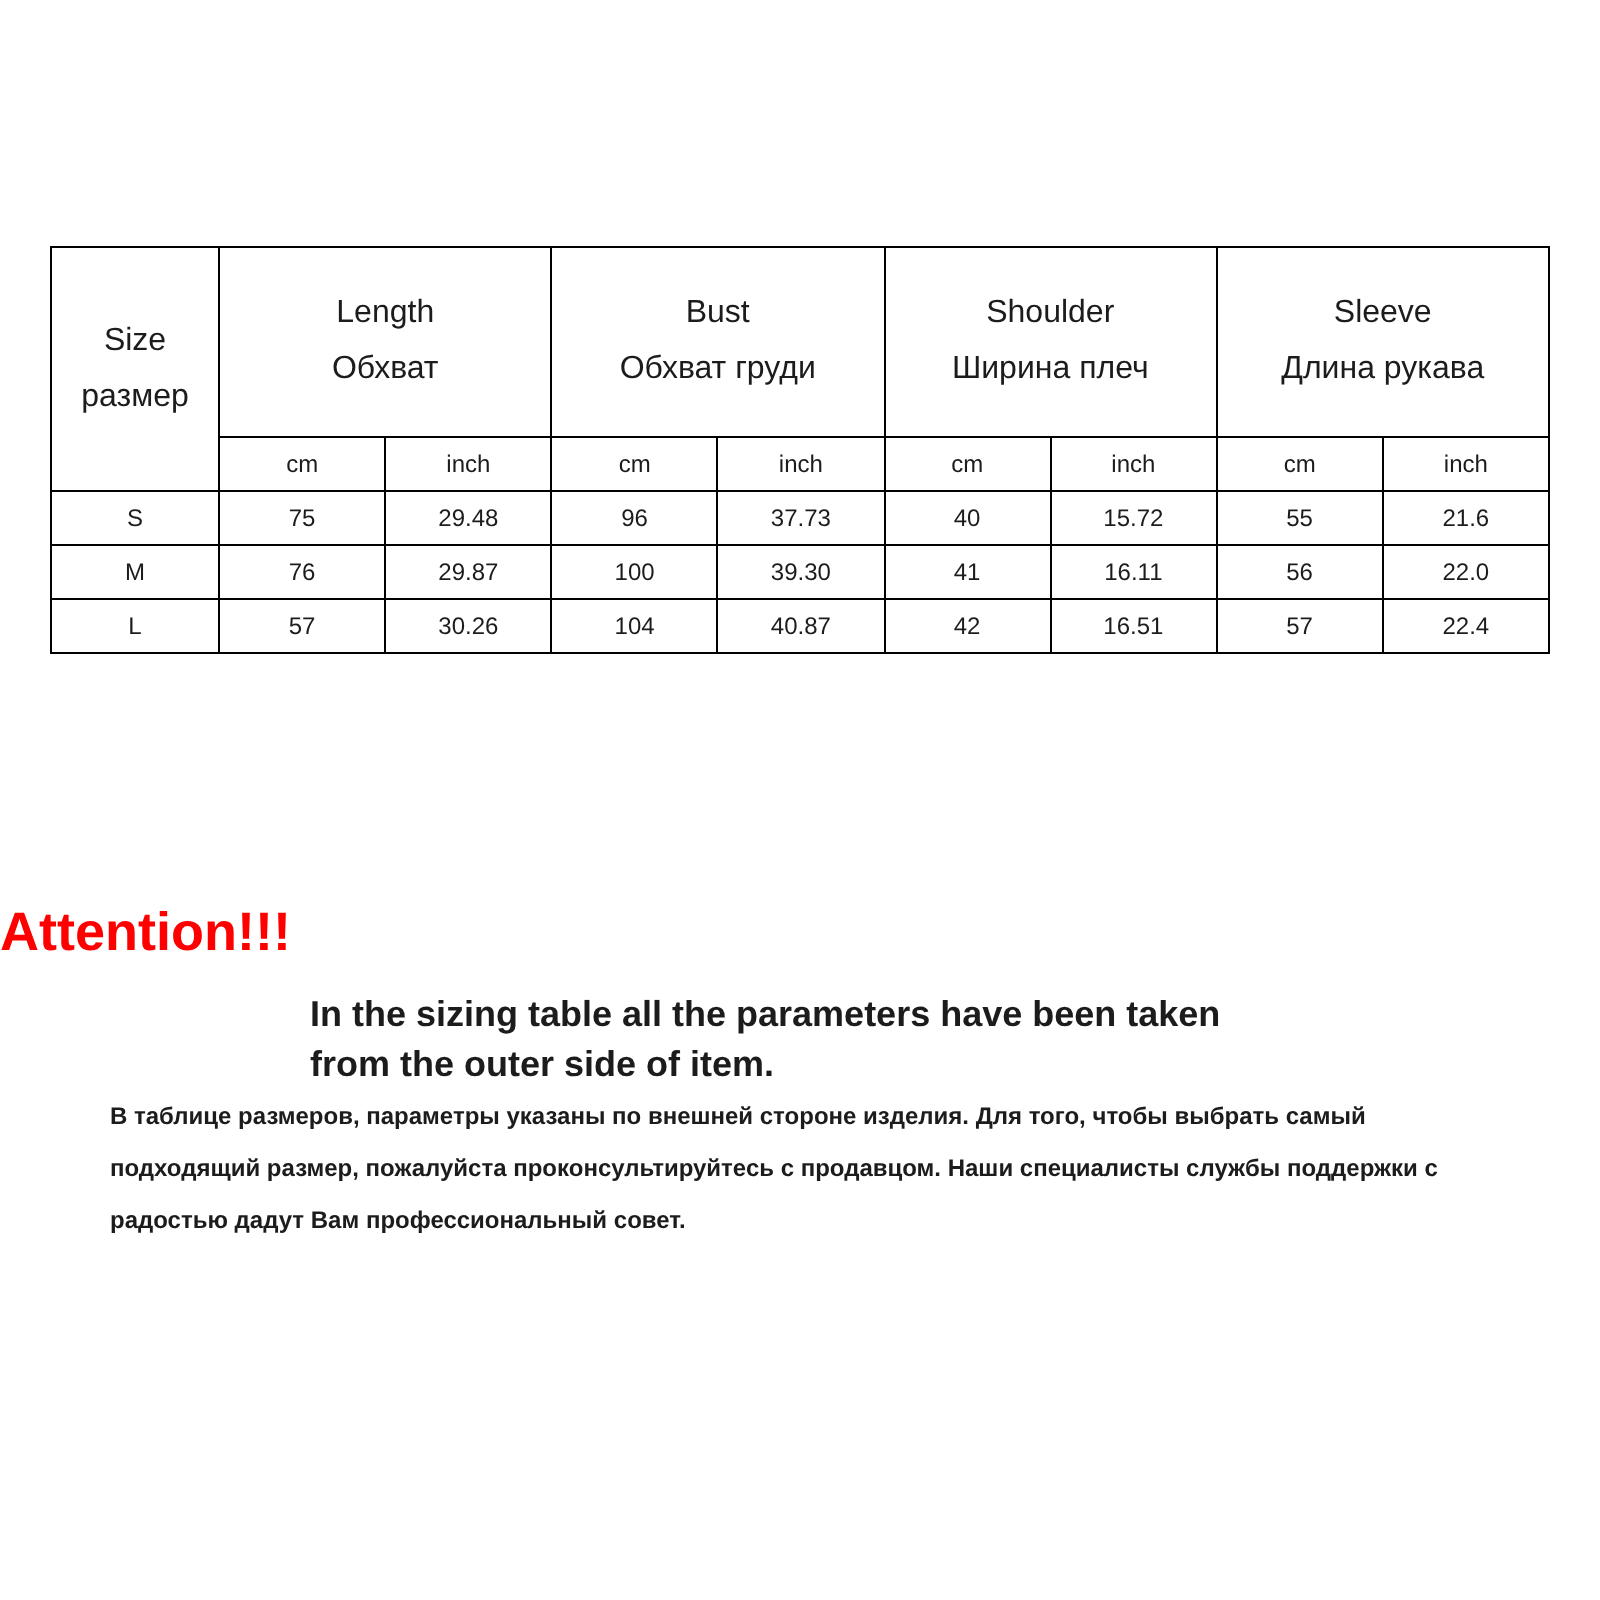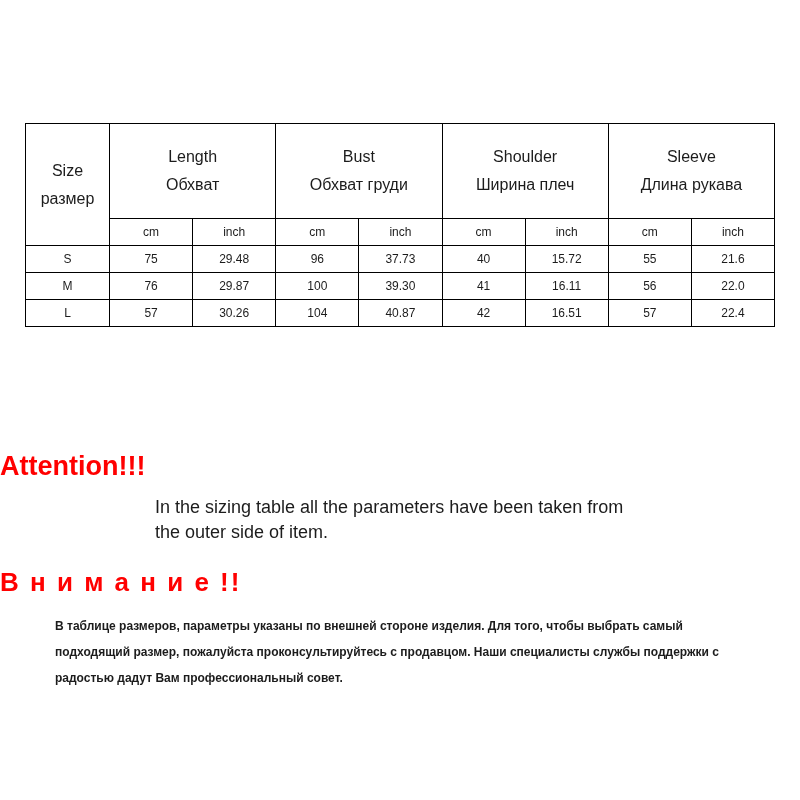--- a/index.html
+++ b/index.html
@@ -33,21 +33,21 @@
     position: absolute; left: 0; top: 452px;
     width: 800px;
   }
   .attention-en {
     color: var(--attention-red, #ff0000);
     font-size: 27px; font-weight: bold;
     line-height: 28px;
     margin: 0 0 15px;
   }
   .en-para {
-    font-weight: normal;
+    font-weight: bold;
     font-size: 18px; line-height: 25px;
     margin: 0 auto;
   }
   .en-para.p1 { max-width: 490px; }
   .en-para.p2 { max-width: 700px; }
   .attention-ru {
     color: var(--attention-red, #ff0000);
     font-size: 26px; font-weight: bold;
     line-height: 30px;
     letter-spacing: 2px;
@@ -133,15 +133,14 @@
     <td>16.51</td>
     <td>57</td>
     <td>22.4</td>
   </tr>
 </tbody>
   </table>
 
 <div class="notes">
   <div class="attention-en">Attention!!!</div>
   <p class="en-para p1">In the sizing table all the parameters have been taken from the outer side of item.</p>
-  <div class="attention-ru">В н и м а н и е !!</div>
   <p class="ru-para">В таблице размеров, параметры указаны по внешней стороне изделия. Для того, чтобы выбрать самый подходящий размер, пожалуйста проконсультируйтесь с продавцом. Наши специалисты службы поддержки с радостью дадут Вам профессиональный совет.</p>
 </div>
 
 </body></html>

